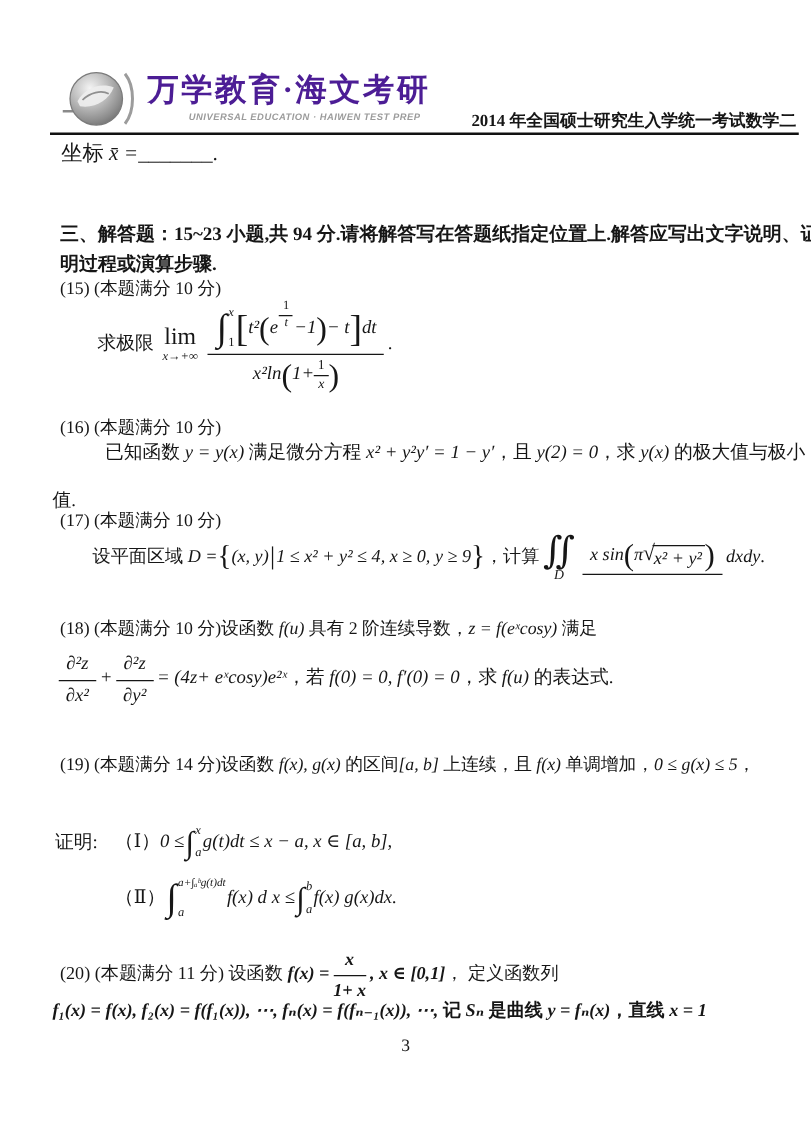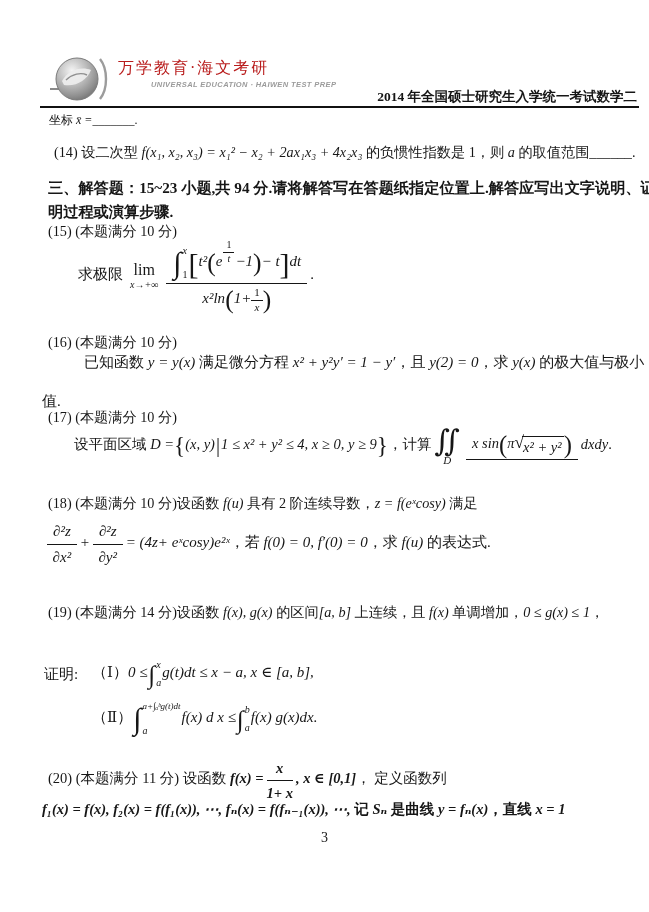--- a/index.html
+++ b/index.html
@@ -7,21 +7,21 @@
         font-family:"Liberation Serif","DejaVu Serif",serif;overflow:hidden;}
   .abs{position:absolute;white-space:nowrap;}
   .tline{position:absolute;white-space:nowrap;font-size:14.2px;line-height:1.35;}
   .fline{position:absolute;white-space:nowrap;font-size:15px;}
   .cn{font-style:normal;}
   .math{font-style:italic;}
   .b{font-weight:bold;}
   
   .logo{display:flex;align-items:flex-start;}
   .brandcol{margin-left:6px;margin-top:8px;}
-  .brand-cn{font-size:16px;font-weight:normal;color:#b91c1c;letter-spacing:2px;line-height:1;}
+  .brand-cn{font-size:25px;font-weight:bold;color:#4c1d95;letter-spacing:2px;line-height:1;}
   .brand-en{font-size:7.5px;font-style:italic;font-weight:bold;color:#9b9b9b;
             letter-spacing:0.4px;margin-top:4px;font-family:"Liberation Sans",sans-serif;margin-left:33px;}
   .examtitle{font-size:13.5px;font-weight:bold;}
   .rule{position:absolute;left:40px;top:106px;width:599px;height:2px;background:#111;}
   
   .dfrac{display:inline-block;text-align:center;vertical-align:middle;margin:0 3px;line-height:1.25;}
   .dfrac>.fnum{display:block;border-bottom:1.4px solid #161616;padding:2px 6px 3px;white-space:nowrap;}
   .dfrac>.fden{display:block;padding-top:3px;white-space:nowrap;}
   .sfrac{display:inline-block;text-align:center;vertical-align:middle;font-size:11px;line-height:1.05;}
   .sfrac>.fnum{display:block;border-bottom:1px solid #161616;padding:0 3px 1px;}
@@ -37,21 +37,21 @@
   .ilim.sm .ilims{height:28px;}
   .tinyhi{font-size:9px;}
   
   .opstack{display:inline-flex;flex-direction:column;align-items:center;vertical-align:middle;
            line-height:1;margin:0 3px;}
   .osym{font-size:30px;font-style:normal;}
   .osub{font-size:11px;font-style:italic;margin-top:-1px;}
   
   .limstack{display:inline-flex;flex-direction:column;align-items:center;vertical-align:middle;
             line-height:1;margin:0 5px 0 7px;}
-  .limword{font-size:16px;font-style:normal;}
+  .limword{font-size:19px;font-style:normal;}
   .limsub{font-size:10px;font-style:italic;margin-top:2px;}
   
   .bigp{font-style:normal;font-size:170%;vertical-align:middle;line-height:0.75;}
   .bigb{font-style:normal;font-size:200%;vertical-align:middle;line-height:0.7;}
   .brace{font-style:normal;font-size:160%;vertical-align:middle;line-height:0.75;}
   .setbar{font-style:normal;font-size:140%;vertical-align:middle;line-height:0.75;padding:0 1px;}
   
   .sqrt{display:inline-flex;align-items:flex-start;vertical-align:middle;}
   .rsym{font-style:normal;font-size:1.2em;line-height:1;}
   .rbody{border-top:1.2px solid #161616;padding:1px 2px 0 1px;margin-left:-2px;margin-top:2px;}
@@ -80,23 +80,22 @@
     </svg>
     <div class="brandcol">
       <div class="brand-cn">万学教育·海文考研</div>
       <div class="brand-en">UNIVERSAL EDUCATION · HAIWEN TEST PREP</div>
     </div>
   </div>
 
   <div class="abs examtitle" style="right:12px;top:88px;">2014 年全国硕士研究生入学统一考试数学二</div>
   <div class="rule"></div>
 
-  <div class="tline" style="left:49px;top:112px;font-size:12px;"><span class="cn">坐标 </span><span class="math">x̄ =</span><span class="cn">_______</span><span class="cn">.</span></div>
+  <div class="tline" style="left:49px;top:112px;font-size:17px;"><span class="cn">坐标 </span><span class="math">x̄ =</span><span class="cn">_______</span><span class="cn">.</span></div>
 
-  <div class="tline" style="left:54px;top:143px;"><span class="cn">(14)</span><span class="cn"> 设二次型 </span><span class="math">f(x₁, x₂, x₃) = x₁² − x₂ + 2ax₁x₃ + 4x₂x₃</span><span class="cn"> 的负惯性指数是 1，则 </span><span class="math">a</span><span class="cn"> 的取值范围</span><span class="cn">______.</span></div>
 
   <div class="tline b" style="left:48px;top:178px;font-size:15.2px;">三、解答题：15~23 小题,共 94 分.请将解答写在答题纸指定位置上.解答应写出文字说明、证</div>
   <div class="tline b" style="left:48px;top:202px;font-size:15.2px;">明过程或演算步骤.</div>
 
   <div class="tline" style="left:48px;top:222px;">(15) (本题满分 10 分)</div>
 
   <div class="fline" style="left:78px;top:238px;"><span class="cn">求极限</span><span class="limstack">
         <span class="limword">lim</span>
         <span class="limsub math">x→+∞</span>
       </span><span class="dfrac"><span class="fnum"><span class="ilim">
@@ -116,21 +115,21 @@
         <span class="osym">∬</span>
         <span class="osub">D</span>
       </span><span class="dfrac"><span class="fnum"><span class="math">x sin</span><span class="bigp">(</span><span class="math">π</span><span class="sqrt">
             <span class="rsym">√</span>
             <span class="rbody math">x² + y²</span>
           </span><span class="bigp">)</span></span></span><span class="math">dxdy</span><span class="cn">.</span></div>
 
   <div class="tline" style="left:48px;top:494px;"><span class="cn">(18) (本题满分 10 分)</span><span class="cn">设函数 </span><span class="math">f(u)</span><span class="cn"> 具有 2 阶连续导数，</span><span class="math">z = f(eˣcosy)</span><span class="cn"> 满足</span></div>
   <div class="fline" style="left:44px;top:520px;"><span class="dfrac"><span class="fnum math">∂²z</span><span class="fden math">∂x²</span></span><span class="math">+</span><span class="dfrac"><span class="fnum math">∂²z</span><span class="fden math">∂y²</span></span><span class="math">= (4z+ eˣcosy)e²ˣ</span><span class="cn">，若 </span><span class="math">f(0) = 0, f′(0) = 0</span><span class="cn">，求 </span><span class="math">f(u)</span><span class="cn"> 的表达式.</span></div>
 
-  <div class="tline" style="left:48px;top:603px;"><span class="cn">(19) (本题满分 14 分)</span><span class="cn">设函数 </span><span class="math">f(x), g(x)</span><span class="cn"> 的区间</span><span class="math">[a, b]</span><span class="cn"> 上连续，且 </span><span class="math">f(x)</span><span class="cn"> 单调增加，</span><span class="math">0 ≤ g(x) ≤ 1</span><span class="cn">，</span></div>
+  <div class="tline" style="left:48px;top:603px;"><span class="cn">(19) (本题满分 14 分)</span><span class="cn">设函数 </span><span class="math">f(x), g(x)</span><span class="cn"> 的区间</span><span class="math">[a, b]</span><span class="cn"> 上连续，且 </span><span class="math">f(x)</span><span class="cn"> 单调增加，</span><span class="math">0 ≤ g(x) ≤ 5</span><span class="cn">，</span></div>
   <div class="tline" style="left:44px;top:664px;font-size:15px;">证明:</div>
 
   <div class="fline" style="left:92px;top:660px;"><span class="cn">（Ⅰ）</span><span class="math">0 ≤</span><span class="ilim sm">
         <span class="isym">∫</span>
         <span class="ilims">
           <span>x</span>
           <span>a</span>
         </span>
       </span><span class="math">g(t)dt ≤ x − a, x ∈ [a, b],</span></div>
 

